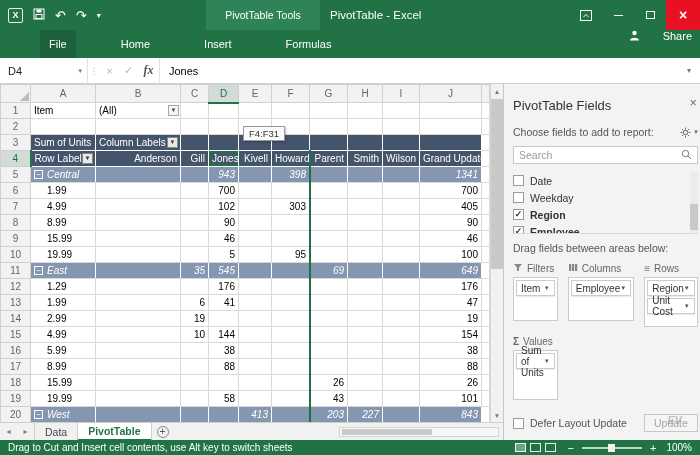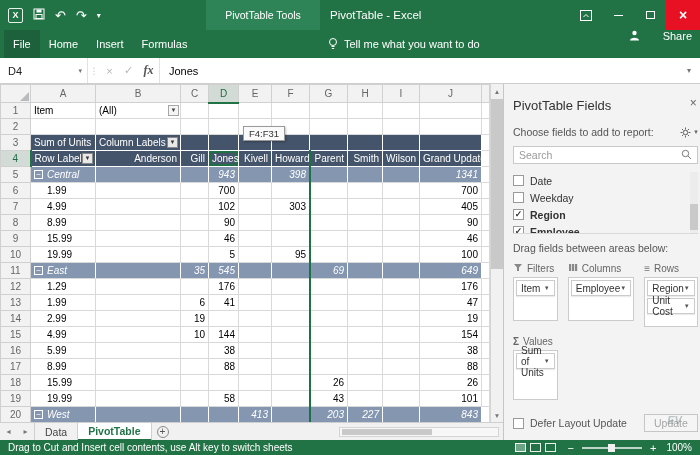--- a/index.html
+++ b/index.html
@@ -17,21 +17,21 @@
   .wintitle{position:absolute;left:330px;top:0;height:30px;display:flex;align-items:center;font-size:11.5px;}
   .winctl{position:absolute;right:0;top:0;height:30px;display:flex;}
   .wbtn{width:32px;height:30px;display:flex;align-items:center;justify-content:center;}
   .minbar{width:9px;height:1px;background:#fff;display:inline-block;}
   .maxbox{width:9px;height:8px;border:1px solid #fff;display:inline-block;}
   .wbtn.close{background:#E81123;width:34px;font-size:14px;font-weight:bold;}
 
   
   #tabrow{height:28px;background:#217346;position:relative;display:flex;align-items:stretch;color:#fff;font-size:11px;padding-left:4px;}
   #maintabs{display:flex;}
-  .rtab{padding:0 9px;display:flex;align-items:center;white-space:nowrap;}
+  .rtab{padding:0 9px;display:flex;align-items:center;white-space:nowrap;margin-left:36px;}
   .rtab.file{background:rgba(0,0,0,.15);}
   .ctxband{position:absolute;left:206px;top:0;width:114px;height:28px;background:#2e8457;display:flex;justify-content:center;}
   #ctxtabs{display:flex;}
   .tellme{position:absolute;left:328px;top:0;height:28px;display:flex;align-items:center;gap:6px;font-size:11px;}
   .share{position:absolute;right:8px;top:0;height:28px;display:flex;gap:23px;font-size:11px;}
 
   
   #fbar{height:26px;background:#fff;border-bottom:1px solid #cfcfcf;display:flex;align-items:stretch;font-size:11px;color:#333;}
   .namebox{width:88px;display:flex;align-items:center;padding-left:8px;border-right:1px solid #e1e1e1;color:#222;gap:16px;}
   .namebox .nbdd{margin-left:auto;padding-right:5px;font-size:7px;color:#777;}
@@ -160,28 +160,20 @@
     </div>
   </div>
 
   <div id="tabrow">
     <div id="maintabs">
         <div class="rtab file">File</div>
         <div class="rtab">Home</div>
         <div class="rtab">Insert</div>
         <div class="rtab">Formulas</div>
       </div>
-    <div class="tellme">
-      <span><svg width="10" height="13">
-            <circle cx="5" cy="5" r="3.5" fill="none" stroke="#fff"></circle>
-            <line x1="3.5" y1="9.5" x2="6.5" y2="9.5" stroke="#fff"></line>
-            <line x1="3.8" y1="11.5" x2="6.2" y2="11.5" stroke="#fff"></line>
-          </svg></span>
-      <span>Tell me what you want to do</span>
-    </div>
     <div class="share">
       <span><svg width="11" height="11">
             <circle cx="5.5" cy="3" r="2.2" fill="#fff"></circle>
             <path d="M1 10.5 C1 6.8 10 6.8 10 10.5 Z" fill="#fff"></path>
           </svg></span>
       <span>Share</span>
     </div>
   </div>
 
   <div id="fbar">

